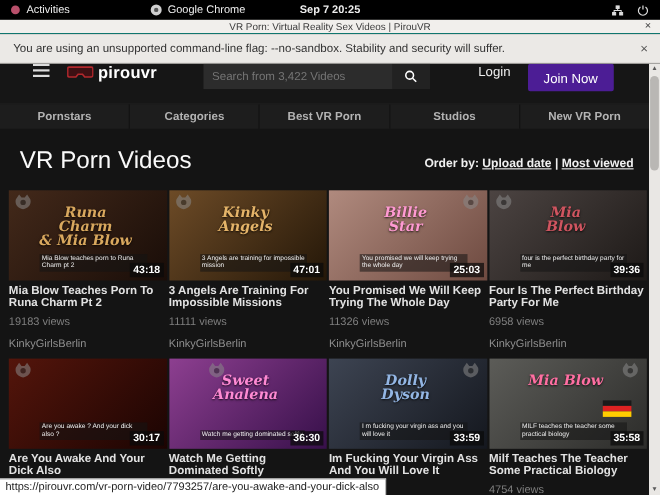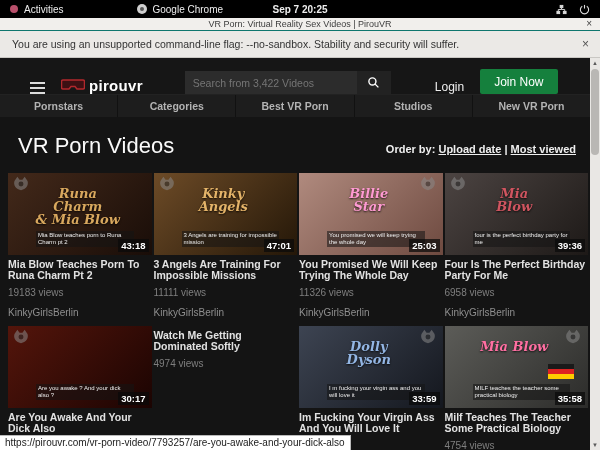--- a/index.html
+++ b/index.html
@@ -22,21 +22,21 @@
 
   
   .warnbar { height:27px; background:#ebe9e6; color:#333; font-size:10.5px; display:flex; align-items:center; padding:0 12px; border-bottom:1px solid #c9c7c3; position:relative; }
   .warnbar .close { position:absolute; right:11px; font-size:12px; color:#555; }
 
   
   .viewport { height:392px; background:#141414; position:relative; overflow:hidden; }
   .pagecol { margin-right:10px; height:100%; overflow:hidden; }
 
   
-  .navbar { height:36px; background:#161616; display:flex; align-items:flex-end; padding:0 14px 0 30px; }
+  .navbar { height:36px; background:#161616; display:flex; align-items:flex-start; padding:0 14px 0 30px; }
   .burger { width:15px; display:flex; flex-direction:column; gap:3px; margin-right:16px; cursor:pointer; }
   .burger i { height:2px; background:#dcdcdc; display:block; }
   .brand { display:flex; align-items:center; gap:4px; cursor:pointer; }
   .brand .word { color:#fff; font-weight:bold; font-size:15px; letter-spacing:.3px; }
   .searchwrap { display:flex; margin-left:42px; }
   .searchwrap input { width:172px; height:23px; background:#2c2c2c; border:none; color:#9a9a9a; font-size:10.5px; padding:0 8px; outline:none; }
   .searchbtn { width:34px; height:23px; background:#222; border:none; display:flex; align-items:center; justify-content:center; cursor:pointer; }
   .loginlnk { color:#eee; font-size:12px; margin-left:44px; cursor:pointer; }
   .joinbtn { margin-left:16px; height:25px; padding:0 14px; border:none; border-radius:2px; color:#fff; font-size:12px; cursor:pointer; }
 
@@ -140,21 +140,21 @@
         <button class="searchbtn">
           <svg width="13" height="13" viewBox="0 0 24 24">
               <g fill="none" stroke="#fff" stroke-width="2.6">
                 <circle cx="10" cy="10" r="6.5"></circle>
                 <path d="M15 15 L21 21"></path>
               </g>
             </svg>
         </button>
       </span>
       <span class="loginlnk">Login</span>
-      <button class="joinbtn" id="joinbtn" style="background: #15803d;">Join Now</button>
+      <button class="joinbtn" id="joinbtn" style="background: #4c1d95;">Join Now</button>
     </div>
 
     <div class="menubar">
       <div class="cell">Pornstars</div>
       <div class="cell">Categories</div>
       <div class="cell">Best VR Porn</div>
       <div class="cell">Studios</div>
       <div class="cell">New VR Porn</div>
     </div>
 
@@ -236,20 +236,30 @@
                 <path d="M3 7 L7 1 L10 5 L14 5 L17 1 L21 7 C22.5 12 20 18 12 19.5 C4 18 1.5 12 3 7 Z" fill="#888"></path>
                 <circle cx="12" cy="11" r="3.4" fill="#333"></circle>
               </svg></span>
             <span class="caption">Are you awake ? And your dick also ?</span>
             <span class="duration">30:17</span>
           </div>
           <div class="vtitle">Are You Awake And Your Dick Also</div>
           <div class="views">4975 views</div>
         </div>
         <div class="card">
+          <div class="thumb" style="background:linear-gradient(135deg,#8d3f90,#37104a)">
+            <span class="catlogo tc"><svg width="18" height="16" viewBox="0 0 24 22">
+                <path d="M3 7 L7 1 L10 5 L14 5 L17 1 L21 7 C22.5 12 20 18 12 19.5 C4 18 1.5 12 3 7 Z" fill="#888"></path>
+                <circle cx="12" cy="11" r="3.4" fill="#333"></circle>
+              </svg></span>
+            <span class="overlay-name" style="color:#ff8ad4">Sweet
+Analena</span>
+            <span class="caption">Watch me getting dominated softly</span>
+            <span class="duration">36:30</span>
+          </div>
           <div class="vtitle">Watch Me Getting Dominated Softly</div>
           <div class="views">4974 views</div>
         </div>
         <div class="card">
           <div class="thumb" style="background:linear-gradient(135deg,#3d4452,#14171e)">
             <span class="catlogo tr"><svg width="18" height="16" viewBox="0 0 24 22">
                 <path d="M3 7 L7 1 L10 5 L14 5 L17 1 L21 7 C22.5 12 20 18 12 19.5 C4 18 1.5 12 3 7 Z" fill="#888"></path>
                 <circle cx="12" cy="11" r="3.4" fill="#333"></circle>
               </svg></span>
             <span class="overlay-name" style="color:#93b6e4">Dolly

